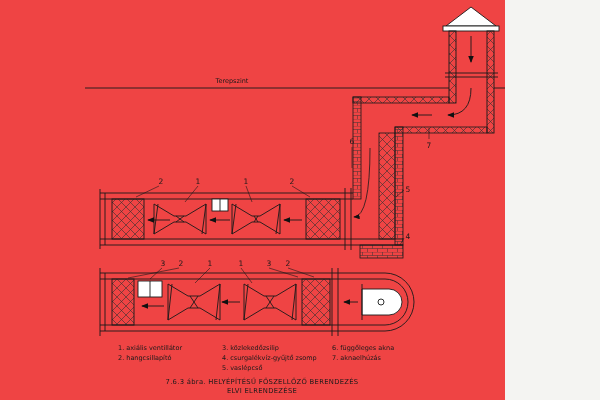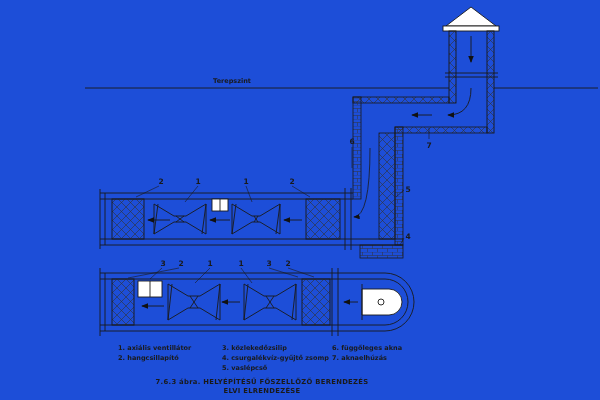--- a/index.html
+++ b/index.html
@@ -1,17 +1,17 @@
 <!DOCTYPE html>
 <html><head>
 <meta charset="utf-8">
 <style>
   html,body{margin:0;padding:0;background:#f4f4f2;}
-  .page{width:600px;height:400px;background:#1d4ed8;position:relative;overflow:hidden;
-        font-family:"DejaVu Sans", sans-serif;font-weight:bold;}
+  .page{width:505px;height:400px;background:#ef4444;position:relative;overflow:hidden;
+        font-family:"DejaVu Sans", sans-serif;}
   svg{display:block;}
   svg text{fill:#1a1a1a;font-family:"DejaVu Sans", sans-serif;}
   .lbl{font-size:6.5px;}
   .num{font-size:7.5px;}
   .cap{font-size:6.8px;letter-spacing:.3px;}
 </style>
 </head>
 <body>
 
 <div class="page">

